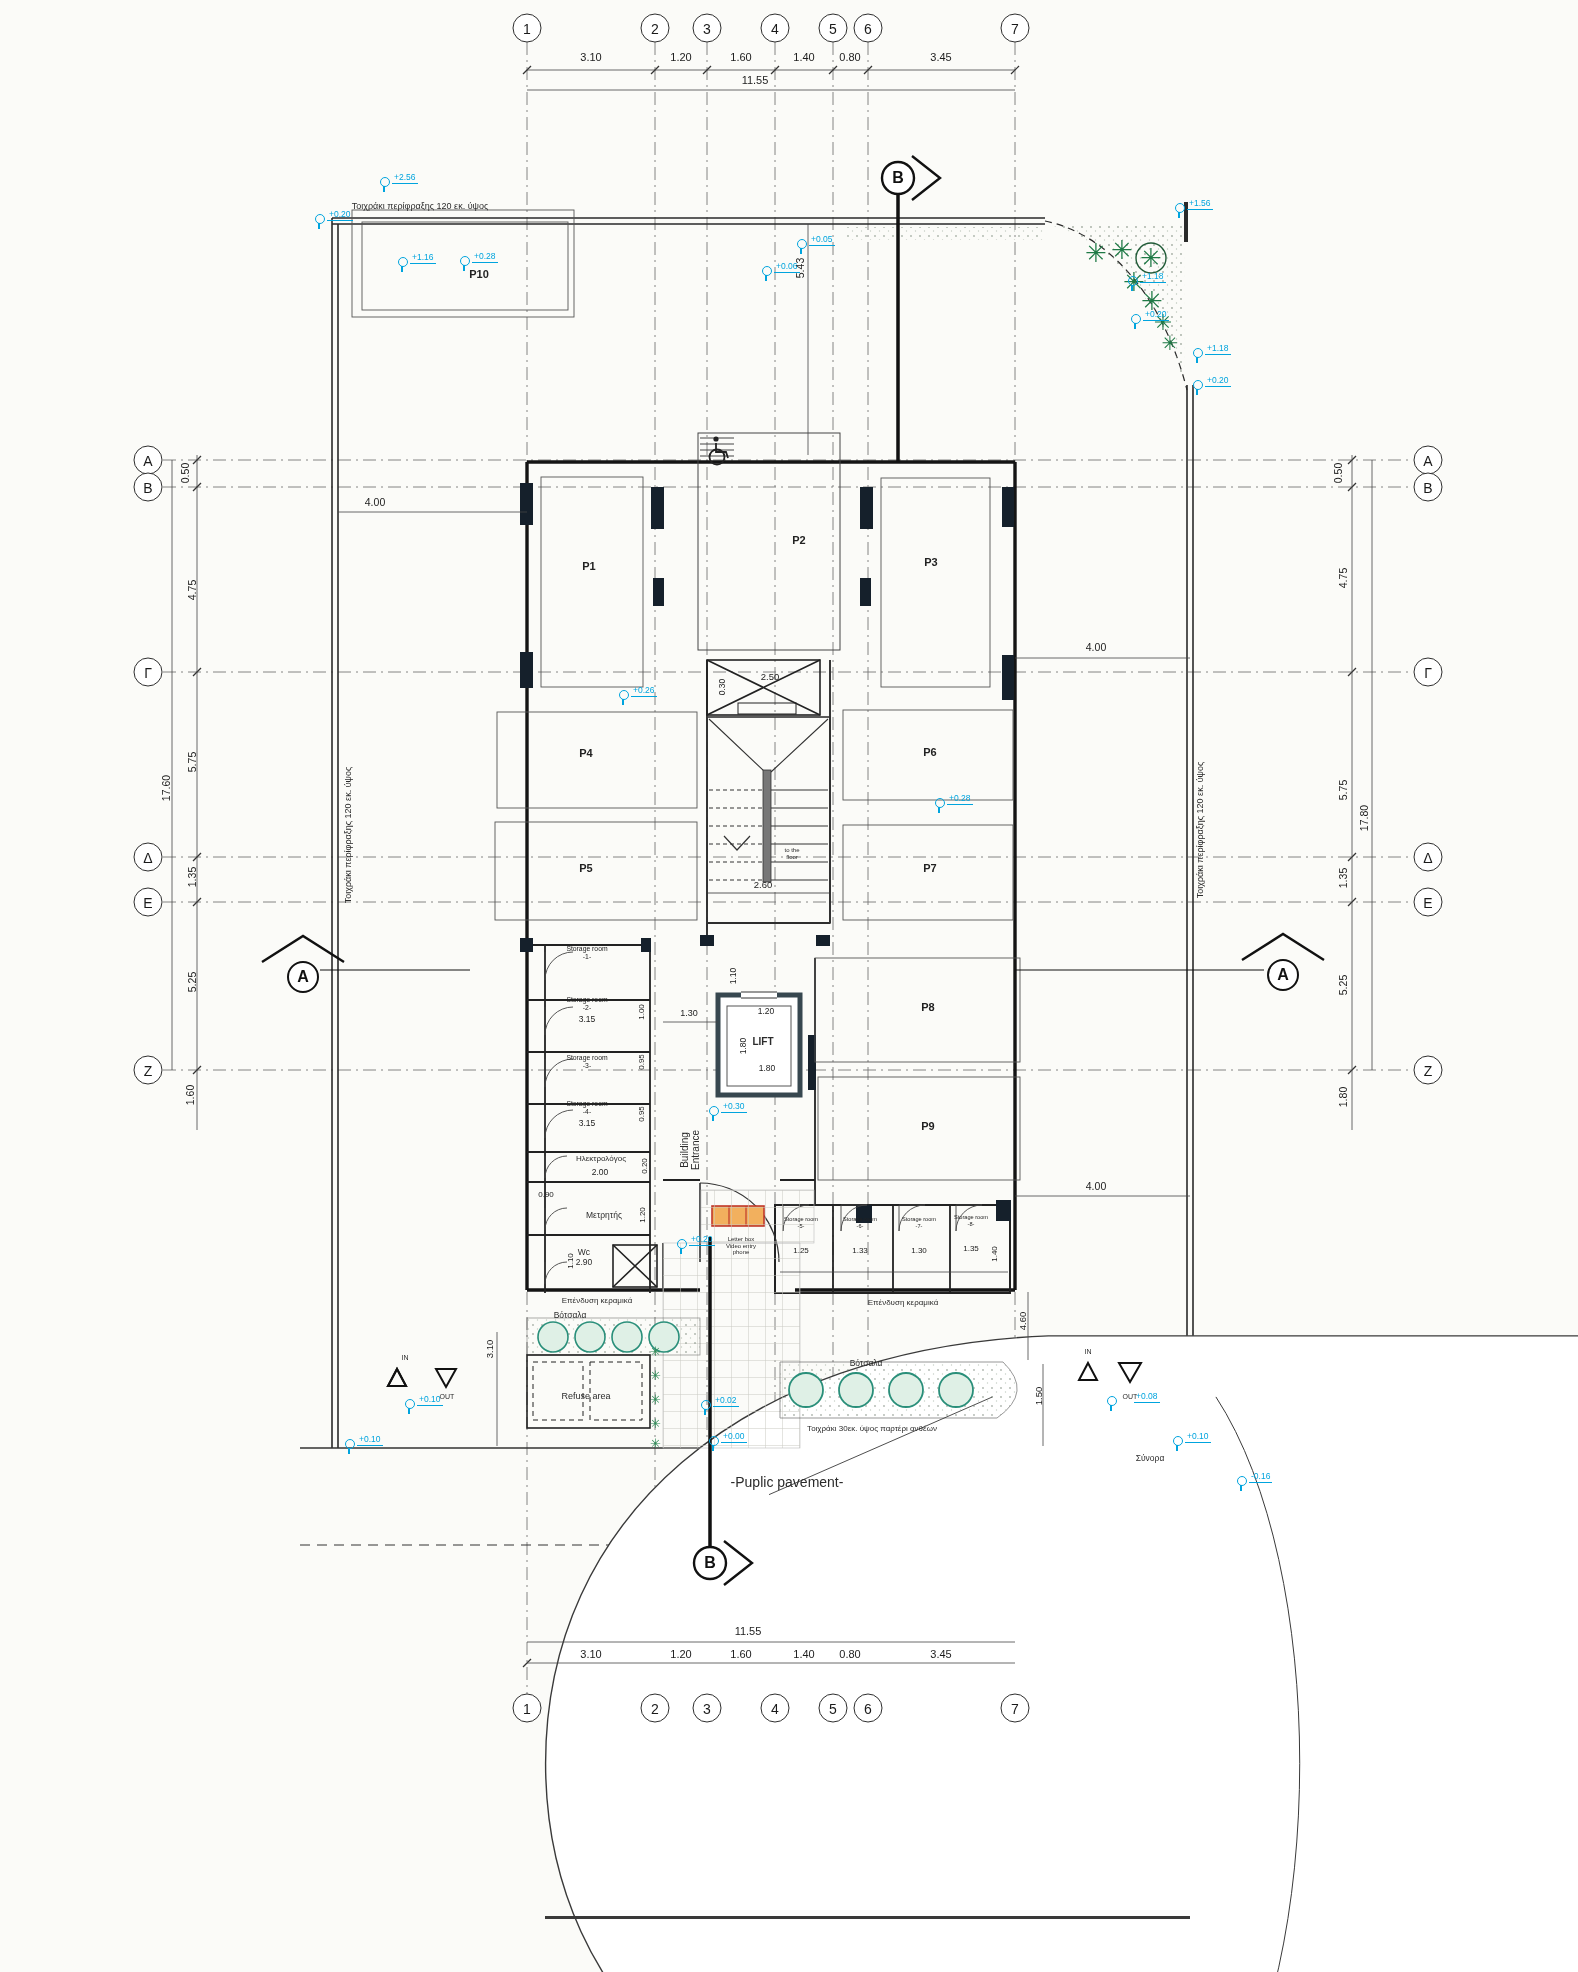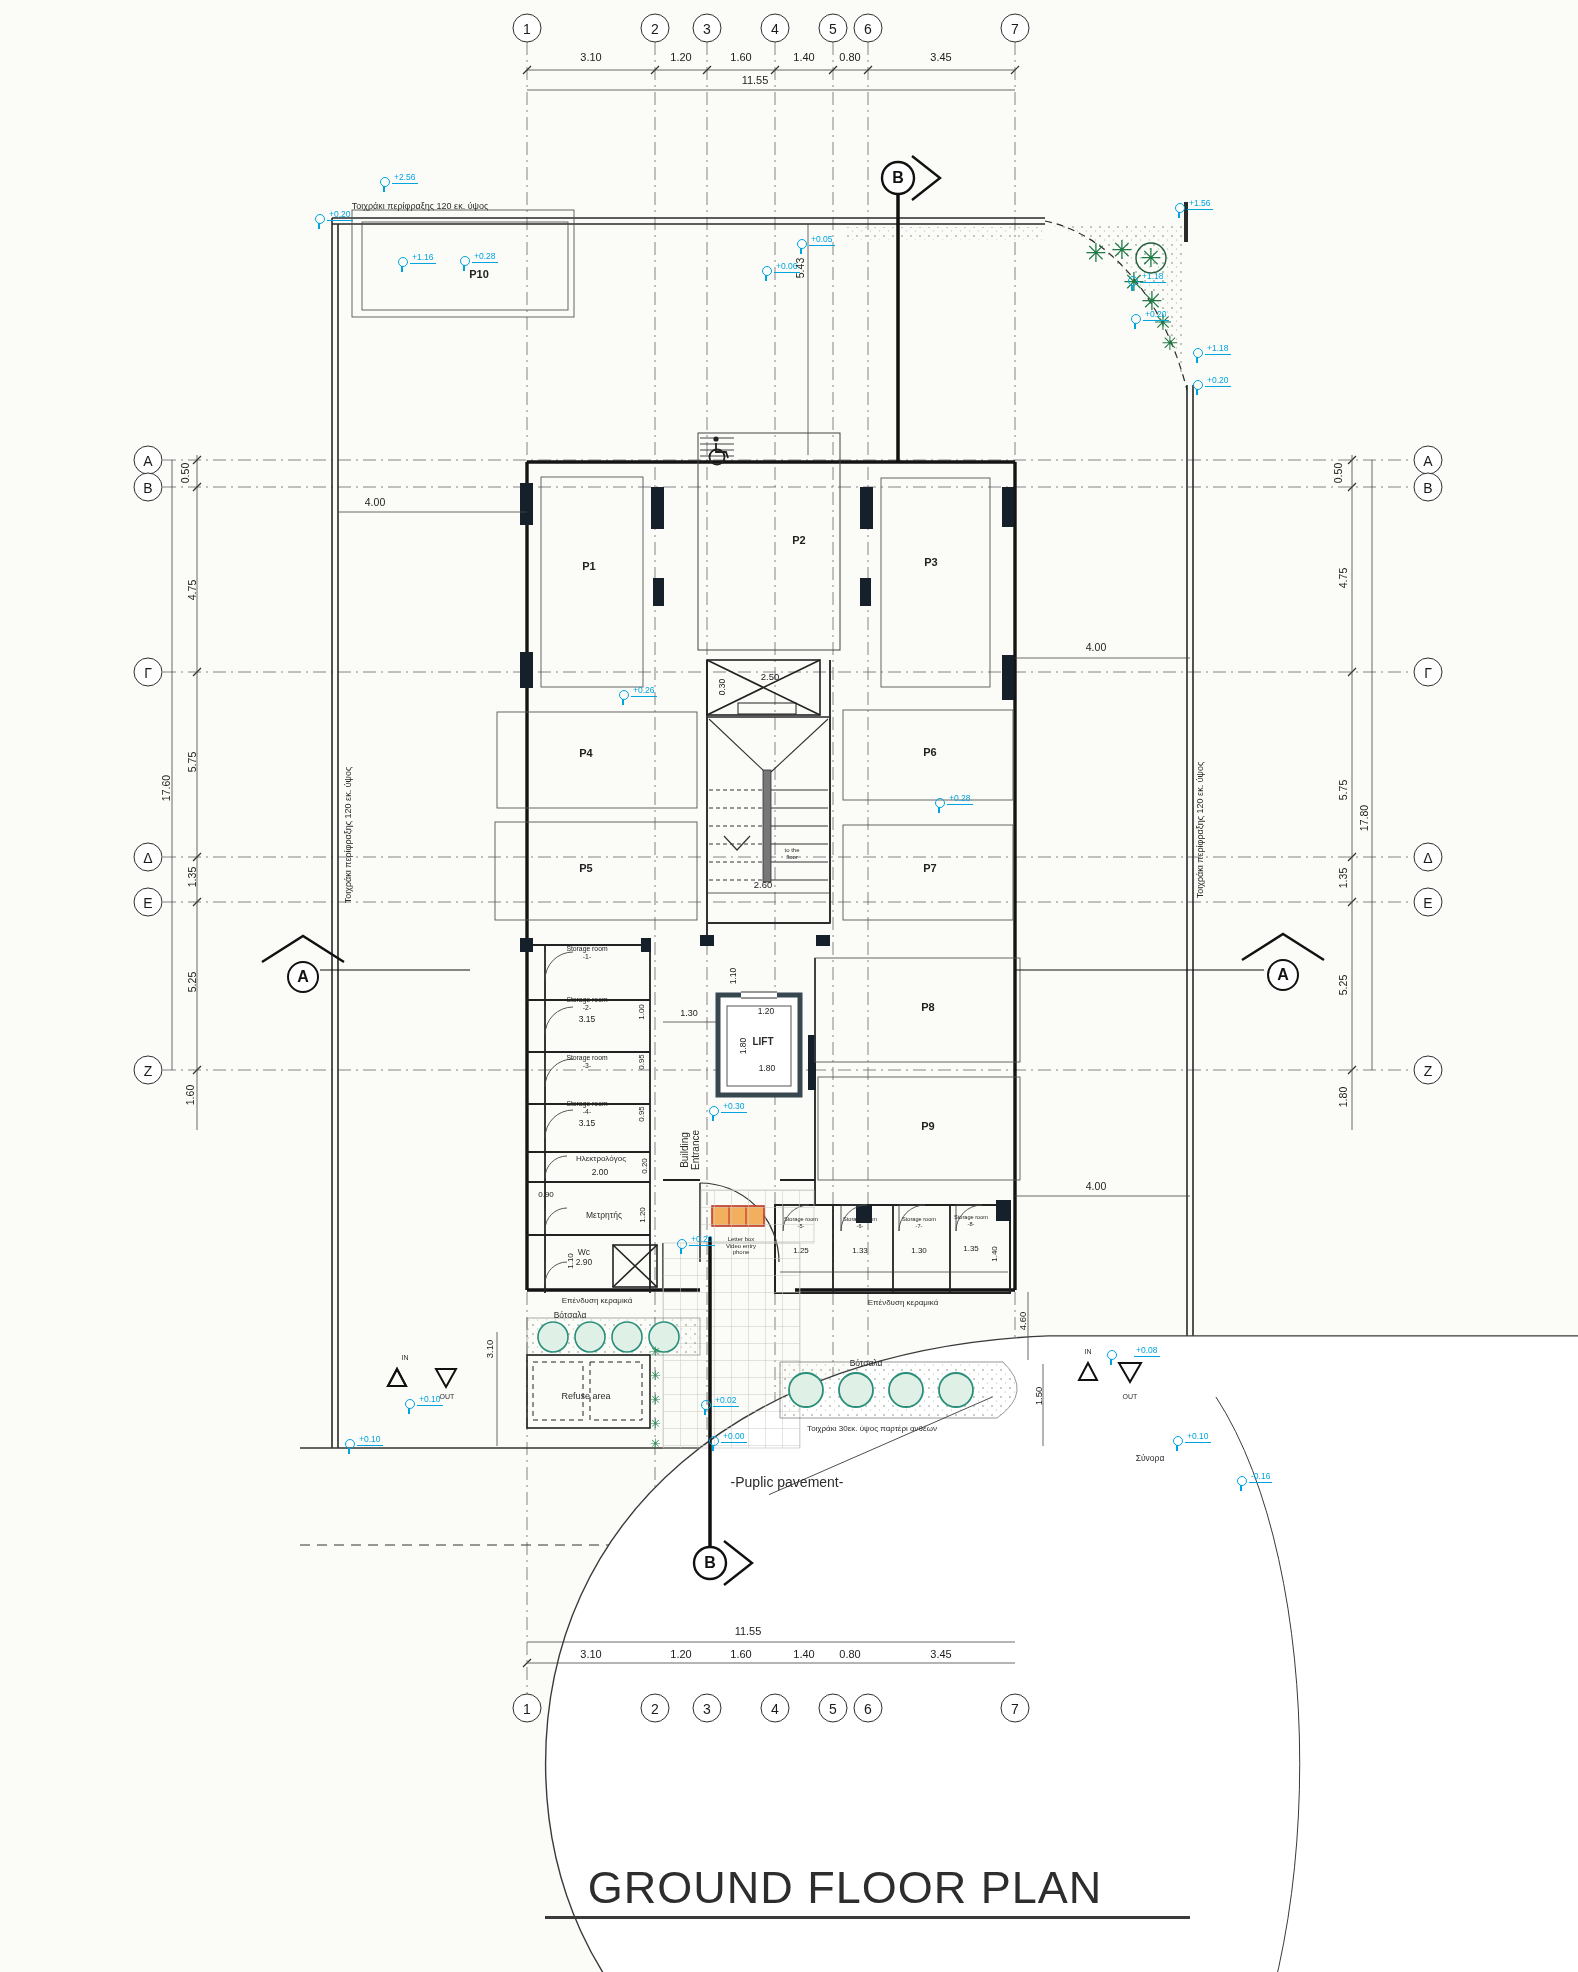--- a/index.html
+++ b/index.html
@@ -313,21 +313,20 @@
     <circle cx="1283" cy="975" r="15" stroke-width="2" fill="#fff"></circle>
     <path d="M1242,960 L1283,934 L1324,960" stroke-width="2.4"></path>
   </g>
 </svg>
 
 <div class="sletter" style="left:898px;top:178px">B</div>
 <div class="sletter" style="left:710px;top:1563px">B</div>
 <div class="sletter" style="left:303px;top:977px">A</div>
 <div class="sletter" style="left:1283px;top:975px">A</div>
 
-<div class="title" style="left:845px;top:1888px">GROUND FLOOR PLAN</div>
 <div class="title-underline" style="left:545px;top:1916px;width:645px"></div>
 
 <div class="bub" style="left: 527px; top: 28px; transform: translate(-50%, -50%);">1</div>
     <div class="bub" style="left: 527px; top: 1708px; transform: translate(-50%, -50%);">1</div>
     <div class="bub" style="left: 655px; top: 28px; transform: translate(-50%, -50%);">2</div>
     <div class="bub" style="left: 655px; top: 1708px; transform: translate(-50%, -50%);">2</div>
     <div class="bub" style="left: 707px; top: 28px; transform: translate(-50%, -50%);">3</div>
     <div class="bub" style="left: 707px; top: 1708px; transform: translate(-50%, -50%);">3</div>
     <div class="bub" style="left: 775px; top: 28px; transform: translate(-50%, -50%);">4</div>
     <div class="bub" style="left: 775px; top: 1708px; transform: translate(-50%, -50%);">4</div>
@@ -470,21 +469,21 @@
       <span class="lvl-t">+0.10</span>
     </div>
     <div class="lvl" style="left: 706px; top: 1407px;">
       <span class="lvl-i"></span>
       <span class="lvl-t">+0.02</span>
     </div>
     <div class="lvl" style="left: 714px; top: 1443px;">
       <span class="lvl-i"></span>
       <span class="lvl-t">+0.00</span>
     </div>
-    <div class="lvl" style="left: 1112px; top: 1357px; gap: 17px;">
+    <div class="lvl" style="left: 1112px; top: 1403px; gap: 17px;">
       <span class="lvl-i"></span>
       <span class="lvl-t">+0.08</span>
     </div>
     <div class="lvl" style="left: 1178px; top: 1443px;">
       <span class="lvl-i"></span>
       <span class="lvl-t">+0.10</span>
     </div>
     <div class="lvl" style="left: 1242px; top: 1483px;">
       <span class="lvl-i"></span>
       <span class="lvl-t">-0.16</span>

